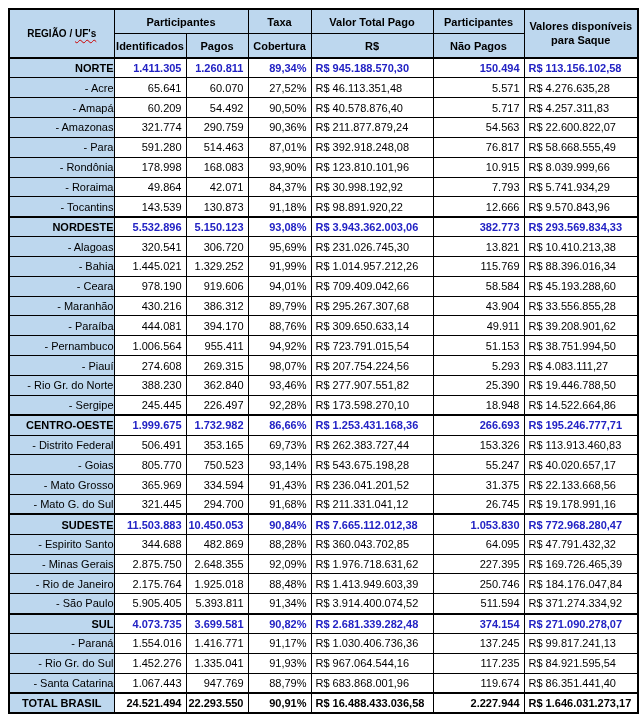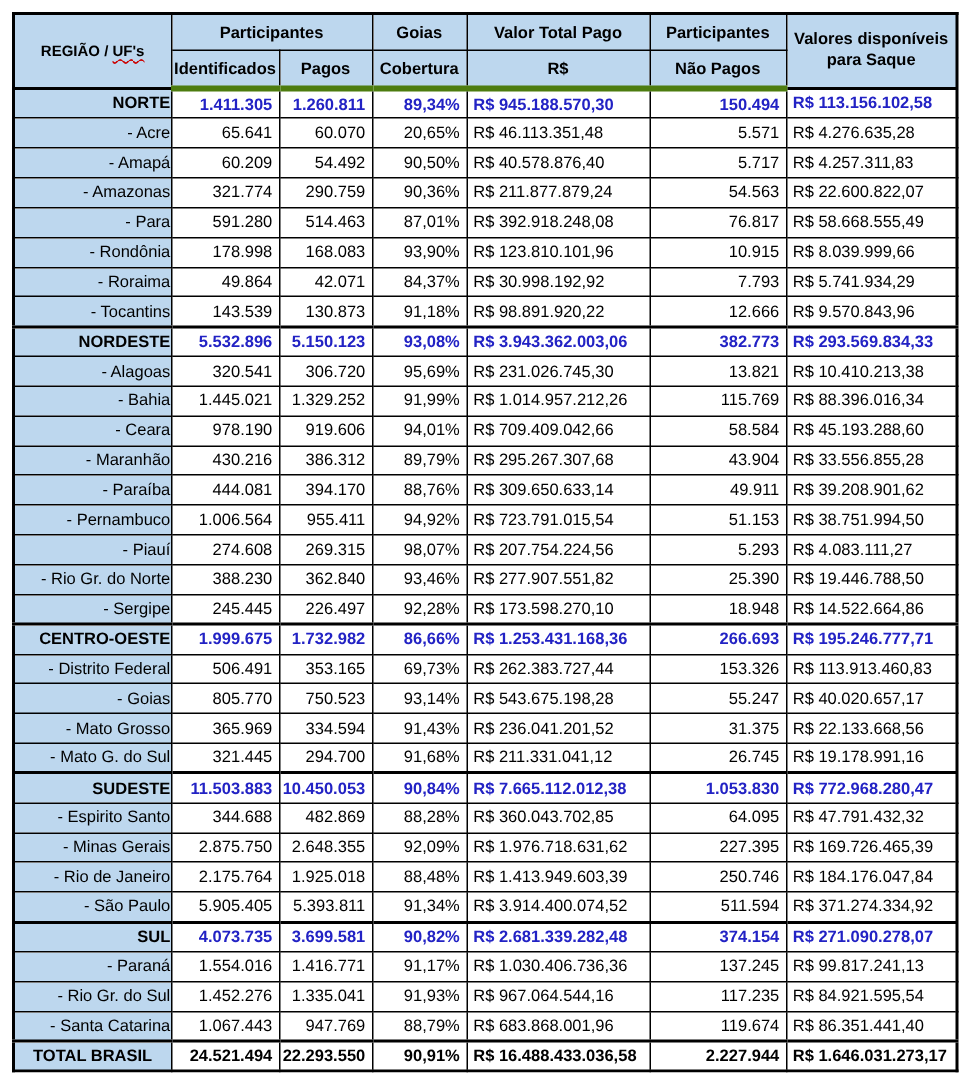--- a/index.html
+++ b/index.html
@@ -29,21 +29,21 @@
     white-space: nowrap;
   }
   thead th {
     background: #BDD7EE;
     font-weight: bold;
     font-size: 11px;
     height: 23px;
     text-align: center;
     vertical-align: middle;
   }
-  thead tr:last-child th { border-bottom: 4px solid #4d7c0f; }
+  thead tr:last-child th { border-bottom: 1px solid #4d7c0f; }
   th.region-head { font-size: 10px; margin-top: 14px; }
   th.saque-head { white-space: normal; line-height: 1.25; }
   .uf-squiggle {
     text-decoration: underline;
     text-decoration-style: wavy;
     text-decoration-color: #cc0000;
     text-decoration-thickness: 1px;
     text-underline-offset: 2px;
   }
   tbody tr { height: 19.85px; }
@@ -74,21 +74,21 @@
       <col style="width:62px">
       <col style="width:63px">
       <col style="width:122px">
       <col style="width:91px">
       <col style="width:114px">
     </colgroup>
     <thead>
       <tr>
         <th rowspan="2" class="region-head"><span>REGIÃO / </span><span class="uf-squiggle">UF's</span></th>
         <th colspan="2">Participantes</th>
-        <th>Goias</th>
+        <th>Taxa</th>
         <th>Valor Total  Pago</th>
         <th>Participantes</th>
         <th rowspan="2" class="saque-head">Valores disponíveis para Saque</th>
       </tr>
       <tr>
         <th>Identificados</th>
         <th>Pagos</th>
         <th>Cobertura</th>
         <th>R$</th>
         <th>Não Pagos</th>
@@ -101,21 +101,21 @@
           <td class="num">1.260.811</td>
           <td class="pct">89,34%</td>
           <td class="money">R$ 945.188.570,30</td>
           <td class="num">150.494</td>
           <td class="money">R$ 113.156.102,58</td>
         </tr>
         <tr class="uf">
           <td class="label">- Acre</td>
           <td class="num">65.641</td>
           <td class="num">60.070</td>
-          <td class="pct">20,65%</td>
+          <td class="pct">27,52%</td>
           <td class="money">R$ 46.113.351,48</td>
           <td class="num">5.571</td>
           <td class="money">R$ 4.276.635,28</td>
         </tr>
         <tr class="uf">
           <td class="label">- Amapá</td>
           <td class="num">60.209</td>
           <td class="num">54.492</td>
           <td class="pct">90,50%</td>
           <td class="money">R$ 40.578.876,40</td>

